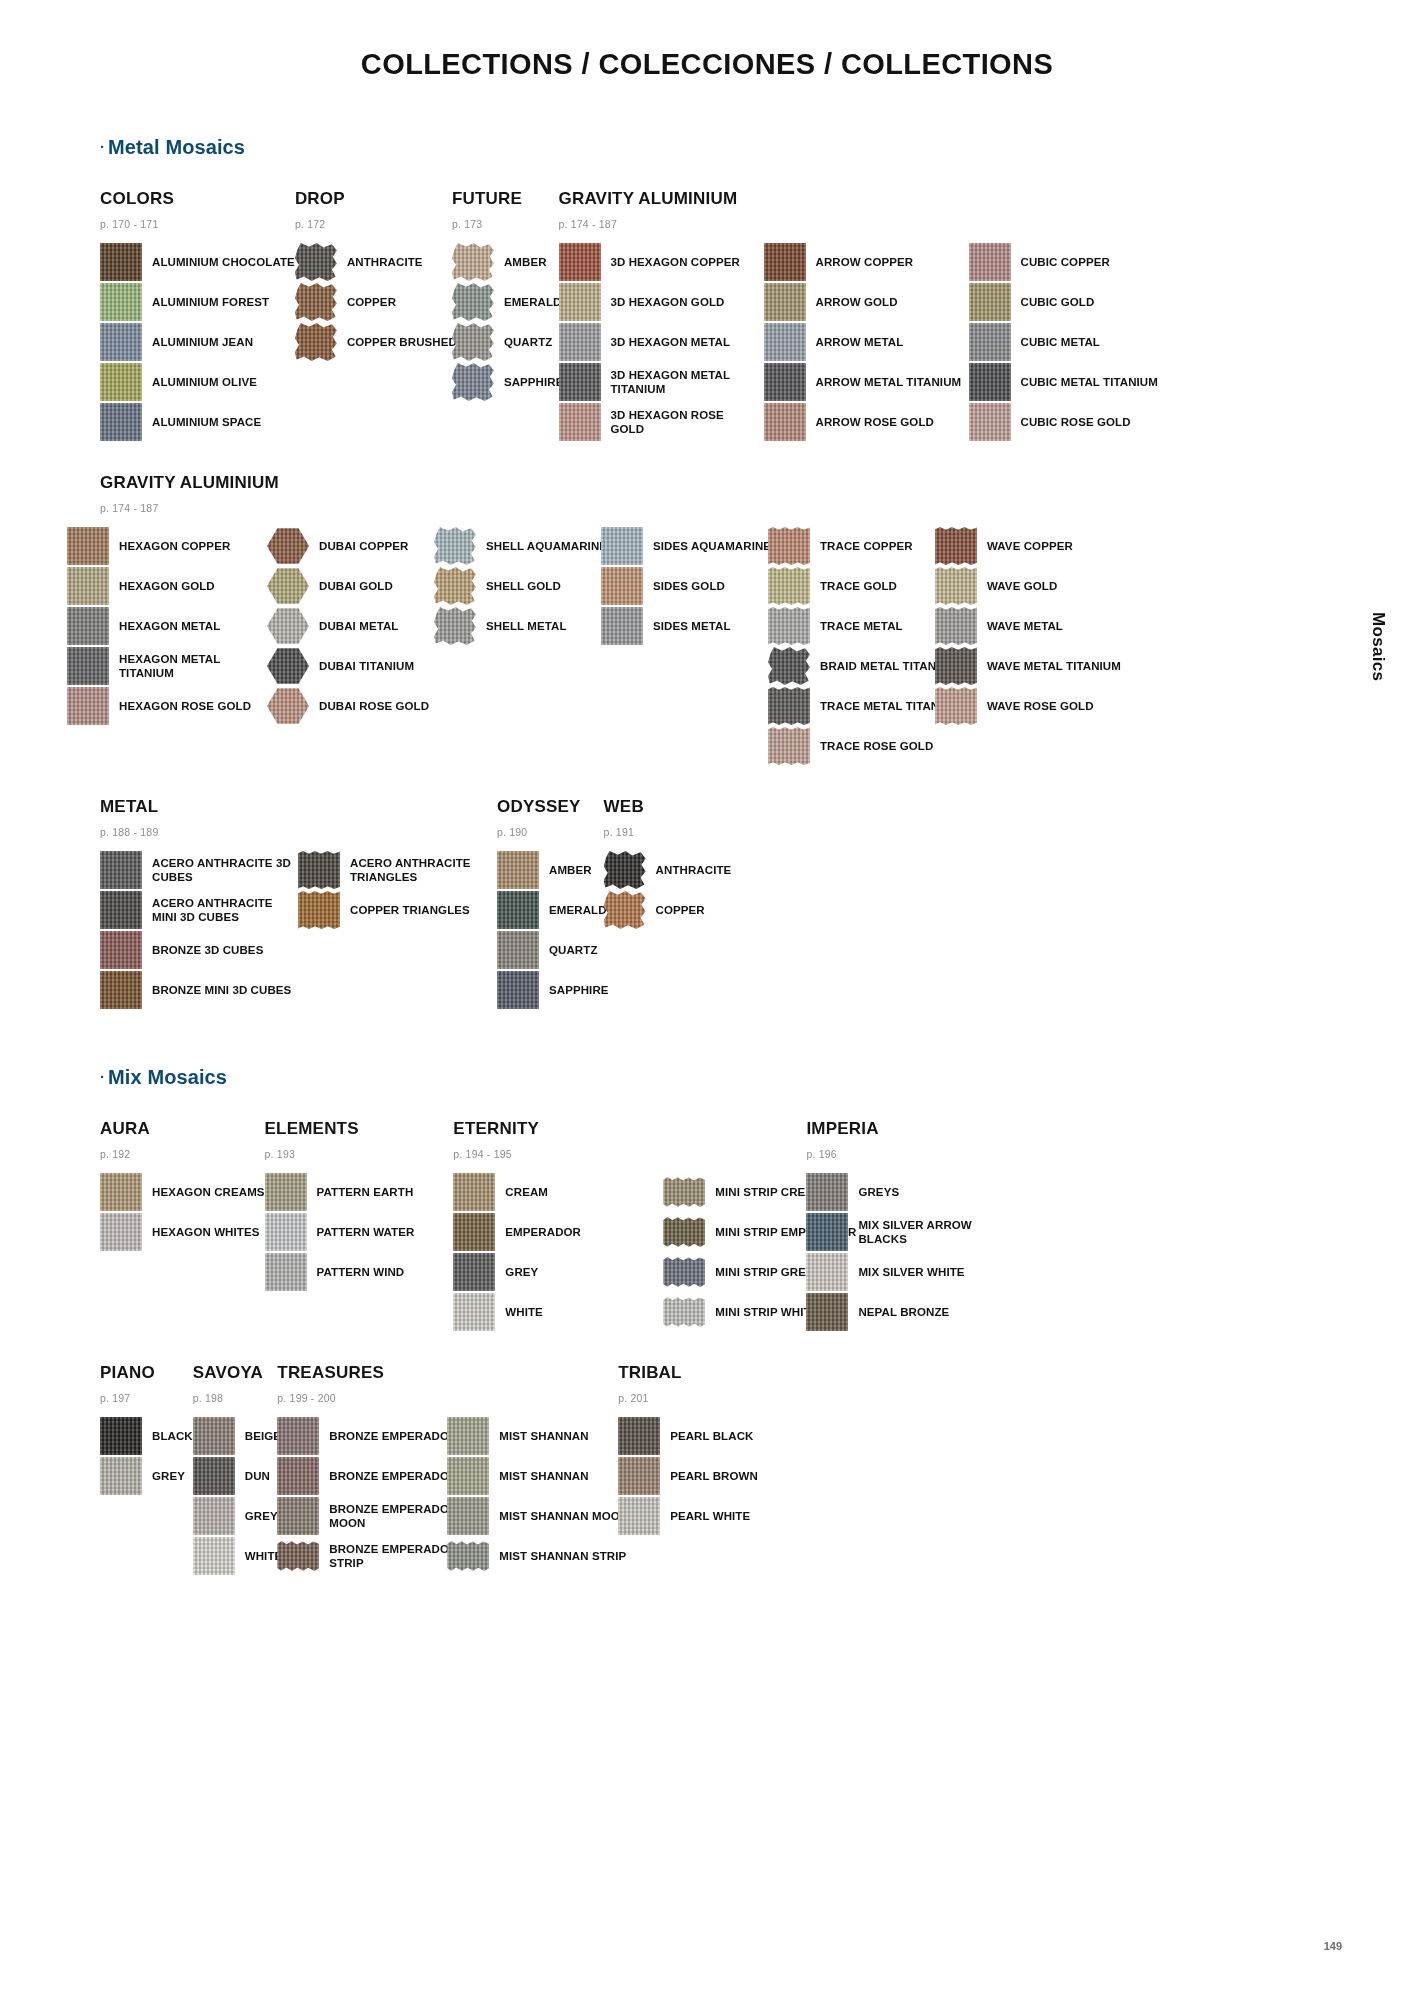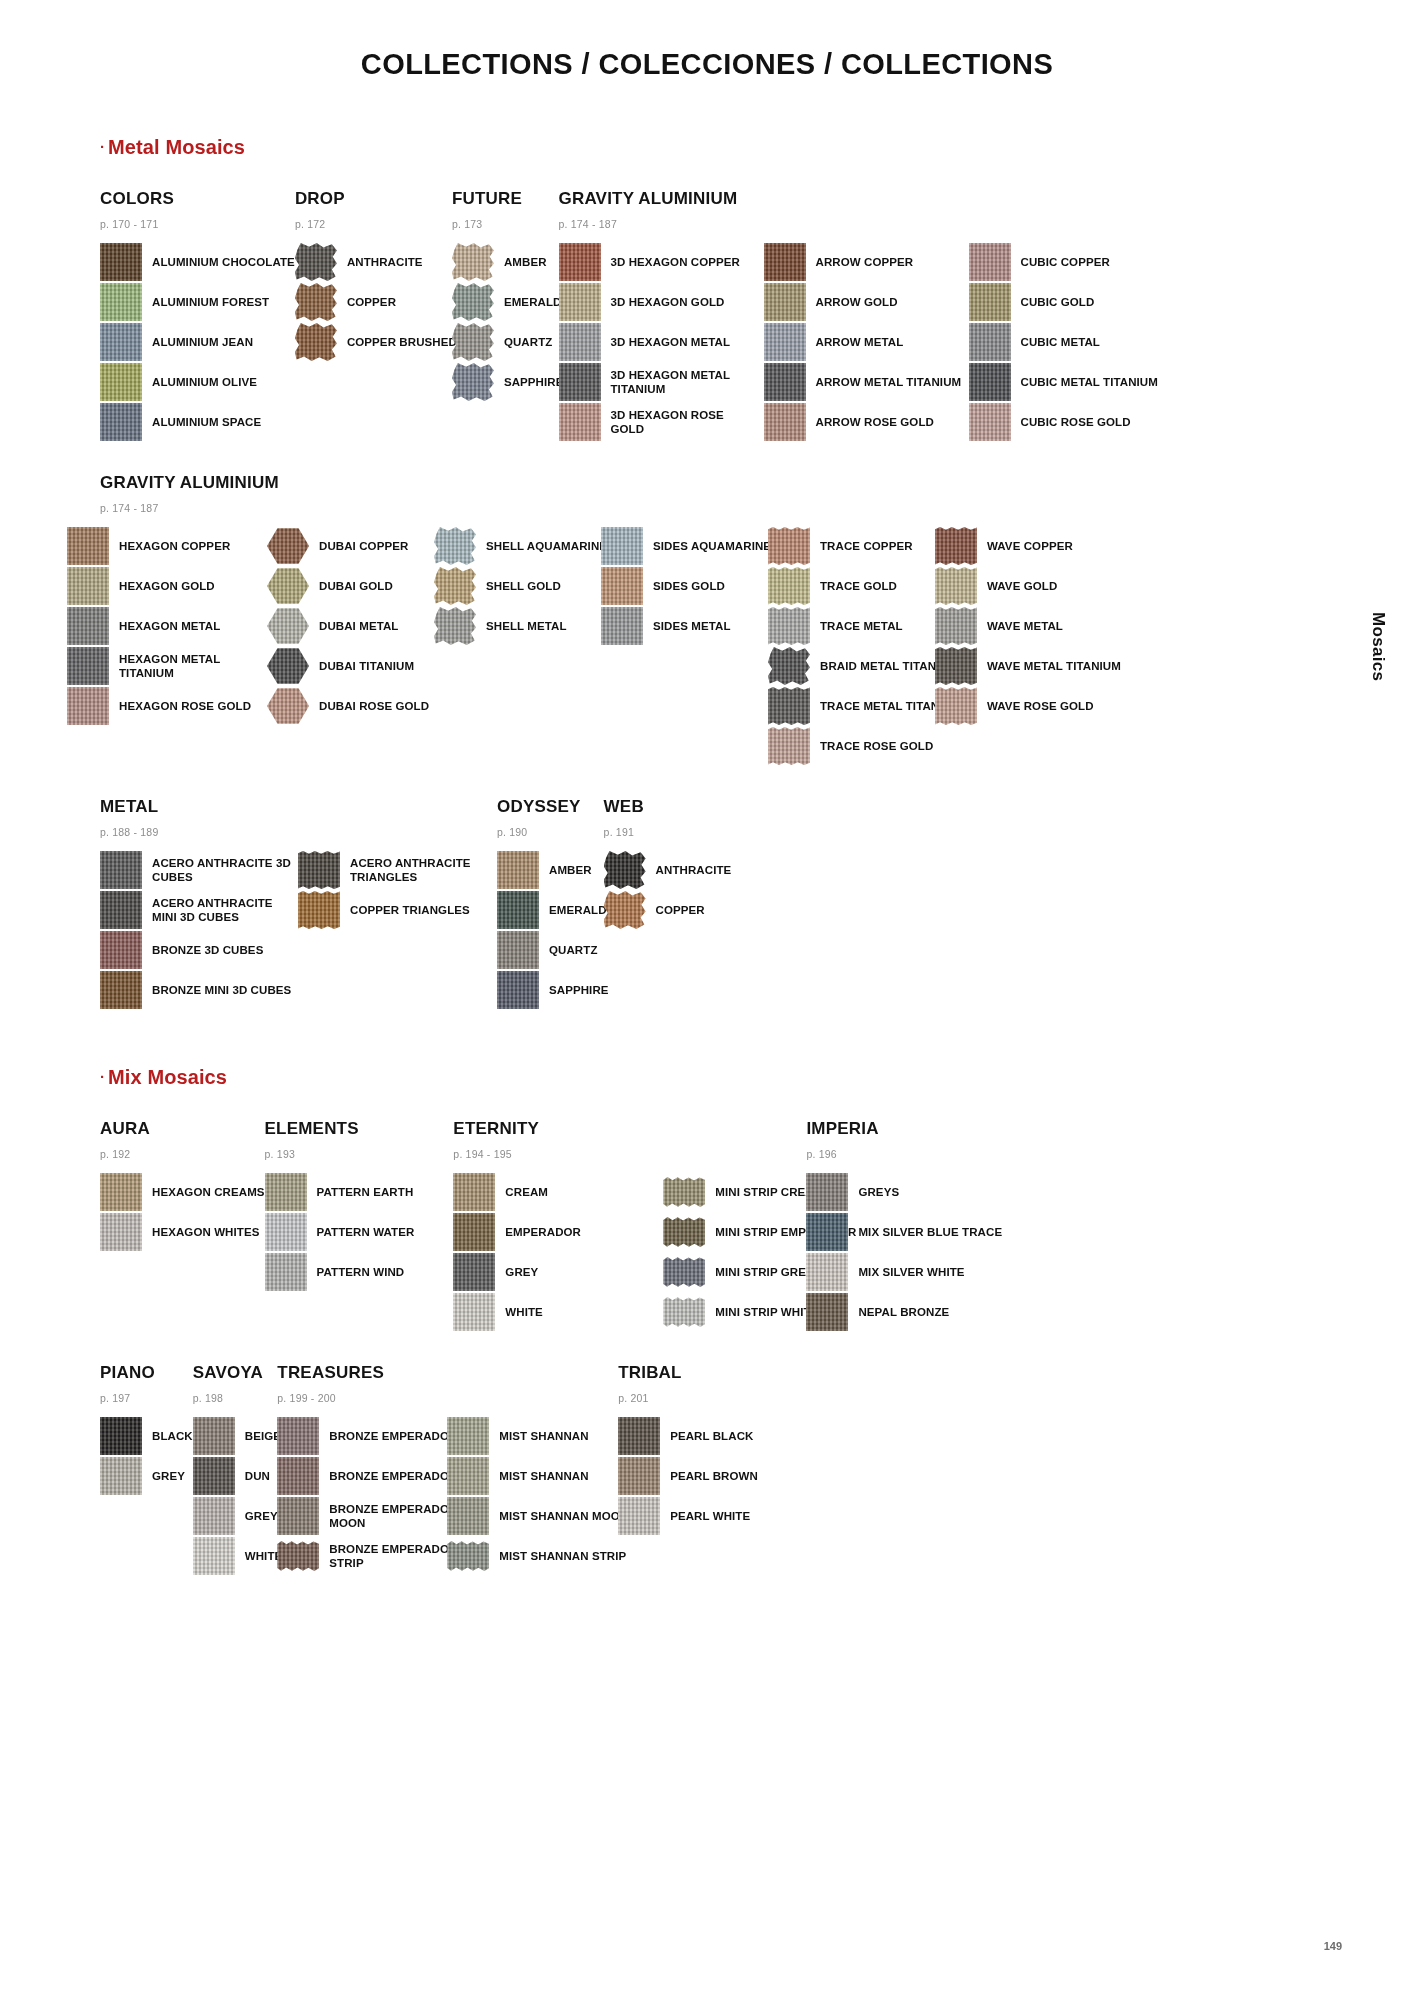--- a/index.html
+++ b/index.html
@@ -27,21 +27,21 @@
     color: #121212;
     margin: 0;
     padding-top: 48px;
   }
   .content {
     padding: 0 100px 0 100px;
   }
   .family-heading {
     font-size: 20px;
     font-weight: bold;
-    color: #b91c1c;
+    color: #0c4a6e;
     margin: 55px 0 0 0;
     letter-spacing: 0.1px;
   }
   .family-heading .bullet { font-size: 15px; vertical-align: 2px; margin-right: 3px; }
 
   
   .block { margin-top: 30px; position: relative; }
   .row { display: flex; align-items: flex-start; }
 
   .collection {
@@ -626,21 +626,21 @@
             <div class="coll-pages">p. 196</div>
             <div class="subcols">
               <div class="subcol" style="width: auto;">
                 <div class="items">
                   <div class="item">
                     <div class="swatch" style="background: repeating-linear-gradient(90deg, rgba(255, 255, 255, 0.16) 0px, rgba(255, 255, 255, 0.16) 2px, rgba(0, 0, 0, 0.14) 2px, rgba(0, 0, 0, 0.14) 4px), repeating-linear-gradient(0deg, rgba(255, 255, 255, 0.1) 0px, rgba(255, 255, 255, 0.1) 2px, rgba(0, 0, 0, 0.1) 2px, rgba(0, 0, 0, 0.1) 4px), rgb(135, 128, 123);"></div>
                     <div class="item-label">GREYS</div>
                   </div>
                   <div class="item">
                     <div class="swatch" style="background: repeating-linear-gradient(90deg, rgba(255, 255, 255, 0.16) 0px, rgba(255, 255, 255, 0.16) 2px, rgba(0, 0, 0, 0.14) 2px, rgba(0, 0, 0, 0.14) 4px), repeating-linear-gradient(0deg, rgba(255, 255, 255, 0.1) 0px, rgba(255, 255, 255, 0.1) 2px, rgba(0, 0, 0, 0.1) 2px, rgba(0, 0, 0, 0.1) 4px), rgb(74, 95, 110);"></div>
-                    <div class="item-label">MIX SILVER BLUE TRACE</div>
+                    <div class="item-label">MIX SILVER ARROW BLACKS</div>
                   </div>
                   <div class="item">
                     <div class="swatch" style="background: repeating-linear-gradient(90deg, rgba(255, 255, 255, 0.16) 0px, rgba(255, 255, 255, 0.16) 2px, rgba(0, 0, 0, 0.14) 2px, rgba(0, 0, 0, 0.14) 4px), repeating-linear-gradient(0deg, rgba(255, 255, 255, 0.1) 0px, rgba(255, 255, 255, 0.1) 2px, rgba(0, 0, 0, 0.1) 2px, rgba(0, 0, 0, 0.1) 4px), rgb(211, 203, 197);"></div>
                     <div class="item-label">MIX SILVER WHITE</div>
                   </div>
                   <div class="item">
                     <div class="swatch" style="background: repeating-linear-gradient(90deg, rgba(255, 255, 255, 0.16) 0px, rgba(255, 255, 255, 0.16) 2px, rgba(0, 0, 0, 0.14) 2px, rgba(0, 0, 0, 0.14) 4px), repeating-linear-gradient(0deg, rgba(255, 255, 255, 0.1) 0px, rgba(255, 255, 255, 0.1) 2px, rgba(0, 0, 0, 0.1) 2px, rgba(0, 0, 0, 0.1) 4px), rgb(108, 92, 76);"></div>
                     <div class="item-label">NEPAL BRONZE</div>
                   </div>
                 </div>

